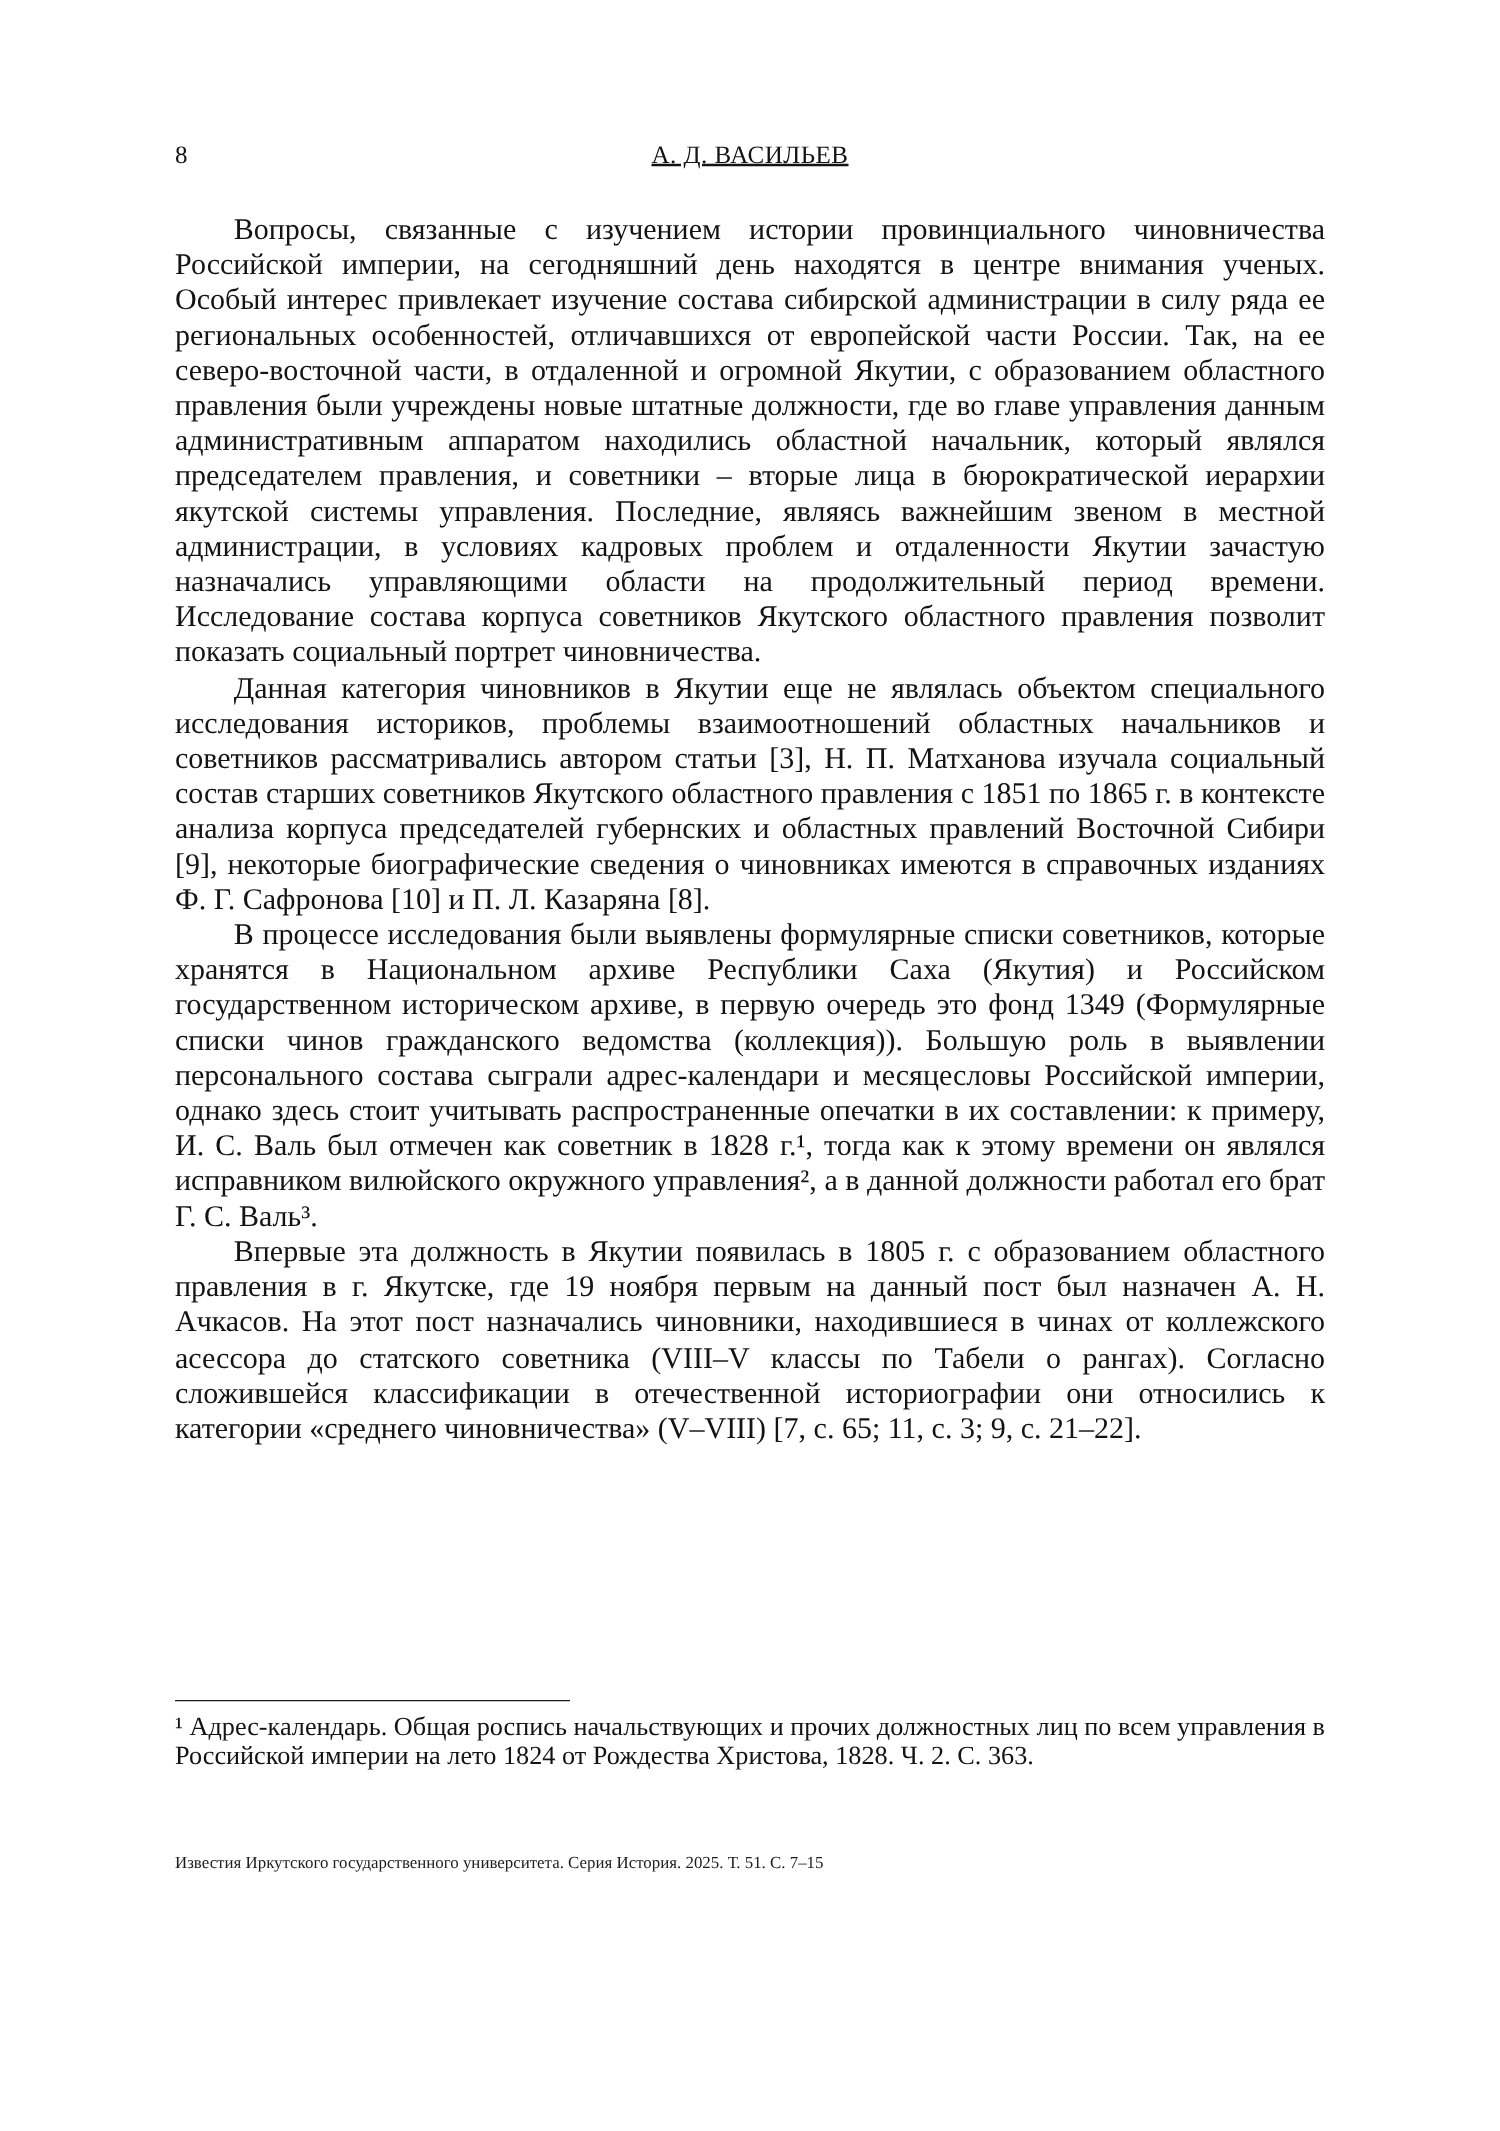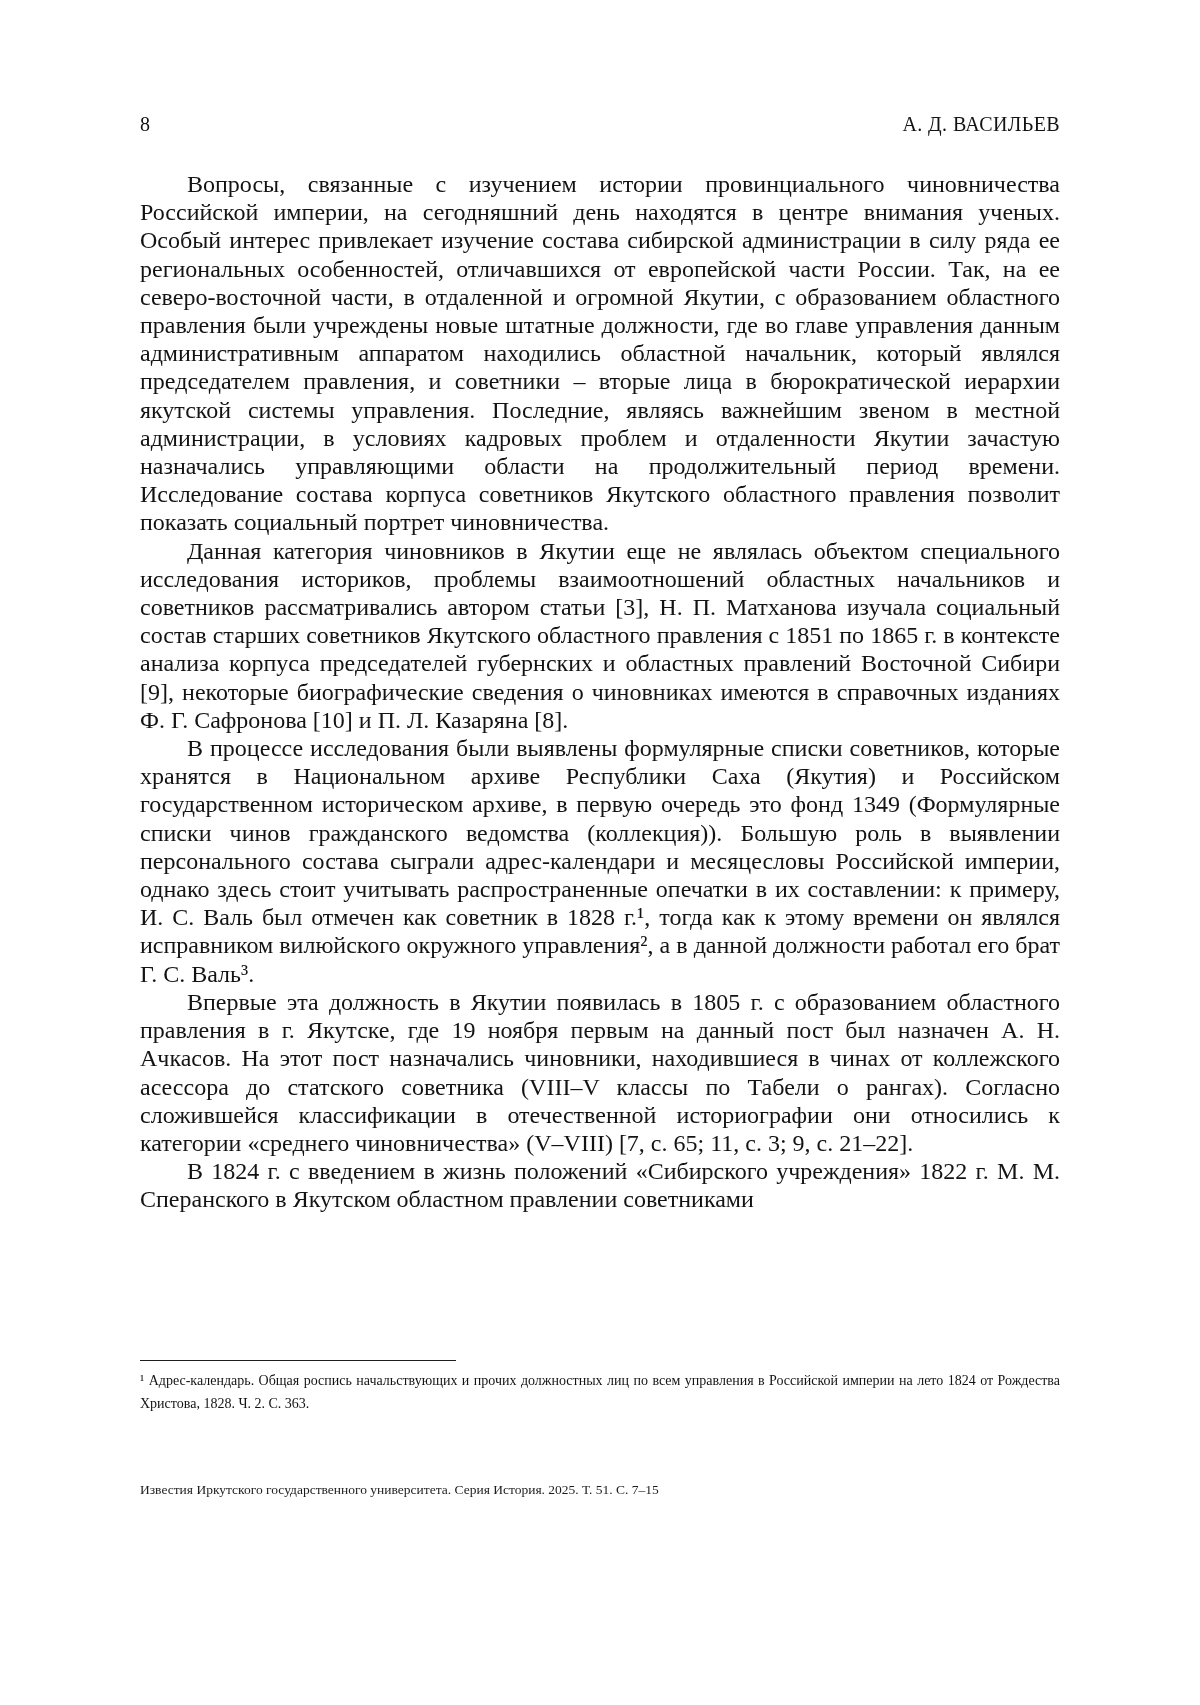--- a/index.html
+++ b/index.html
@@ -26,22 +26,23 @@
     font-size: 20px;
     line-height: 24px;
   }
   .page-number {
     position: absolute;
     left: 0;
     top: 0;
   }
   .running-head {
     display: block;
-    text-align: right;
+    text-align: center;
     letter-spacing: 0.4px;
+    text-decoration: underline;
   }
   .body-text {
     position: absolute;
     top: 170px;
     left: 140px;
     width: 920px;
     font-size: 24px;
     line-height: 28.2px;
     text-align: justify;
   }
@@ -54,21 +55,21 @@
     left: 140px;
     width: 920px;
   }
   .footnote-rule {
     width: 316px;
     height: 0;
     border-top: 1.6px solid #1d1d1d;
     margin-bottom: 9px;
   }
   .footnotes p {
-    font-size: 14px;
+    font-size: 21px;
     line-height: 22.8px;
     text-align: justify;
   }
   .page-footer {
     position: absolute;
     top: 1480px;
     left: 140px;
     width: 920px;
     font-size: 13.5px;
     line-height: 19px;
@@ -87,21 +88,20 @@
   <div class="page-header">
     <span class="page-number">8</span>
     <span class="running-head">А. Д. ВАСИЛЬЕВ</span>
   </div>
 
   <div class="body-text">
     <p>Вопросы, связанные с изучением истории провинциального чиновничества Российской империи, на сегодняшний день находятся в центре внимания ученых. Особый интерес привлекает изучение состава сибирской администрации в силу ряда ее региональных особенностей, отличавшихся от европейской части России. Так, на ее северо-восточной части, в отдаленной и огромной Якутии, с образованием областного правления были учреждены новые штатные должности, где во главе управления данным административным аппаратом находились областной начальник, который являлся председателем правления, и советники – вторые лица в бюрократической иерархии якутской системы управления. Последние, являясь важнейшим звеном в местной администрации, в условиях кадровых проблем и отдаленности Якутии зачастую назначались управляющими области на продолжительный период времени. Исследование состава корпуса советников Якутского областного правления позволит показать социальный портрет чиновничества.</p>
     <p>Данная категория чиновников в Якутии еще не являлась объектом специального исследования историков, проблемы взаимоотношений областных начальников и советников рассматривались автором статьи [3], Н. П. Матханова изучала социальный состав старших советников Якутского областного правления с 1851 по 1865 г. в контексте анализа корпуса председателей губернских и областных правлений Восточной Сибири [9], некоторые биографические сведения о чиновниках имеются в справочных изданиях Ф. Г. Сафронова [10] и П. Л. Казаряна [8].</p>
     <p>В процессе исследования были выявлены формулярные списки советников, которые хранятся в Национальном архиве Республики Саха (Якутия) и Российском государственном историческом архиве, в первую очередь это фонд 1349 (Формулярные списки чинов гражданского ведомства (коллекция)). Большую роль в выявлении персонального состава сыграли адрес-календари и месяцесловы Российской империи, однако здесь стоит учитывать распространенные опечатки в их составлении: к примеру, И. С. Валь был отмечен как советник в 1828 г.¹, тогда как к этому времени он являлся исправником вилюйского окружного управления², а в данной должности работал его брат Г. С. Валь³.</p>
     <p>Впервые эта должность в Якутии появилась в 1805 г. с образованием областного правления в г. Якутске, где 19 ноября первым на данный пост был назначен А. Н. Ачкасов. На этот пост назначались чиновники, находившиеся в чинах от коллежского асессора до статского советника (VIII–V классы по Табели о рангах). Согласно сложившейся классификации в отечественной историографии они относились к категории «среднего чиновничества» (V–VIII) [7, с. 65; 11, с. 3; 9, с. 21–22].</p>
-    <p>В 1824 г. с введением в жизнь положений «Сибирского учреждения» 1822 г. М. М. Сперанского в Якутском областном правлении советниками</p>
   </div>
 
   <div class="footnote-area">
     <div class="footnote-rule"></div>
     <div class="footnotes">
       <p>¹ Адрес-календарь. Общая роспись начальствующих и прочих должностных лиц по всем управления в Российской империи на лето 1824 от Рождества Христова, 1828. Ч. 2. С. 363.</p>
     </div>
   </div>
 
   <div class="page-footer">

